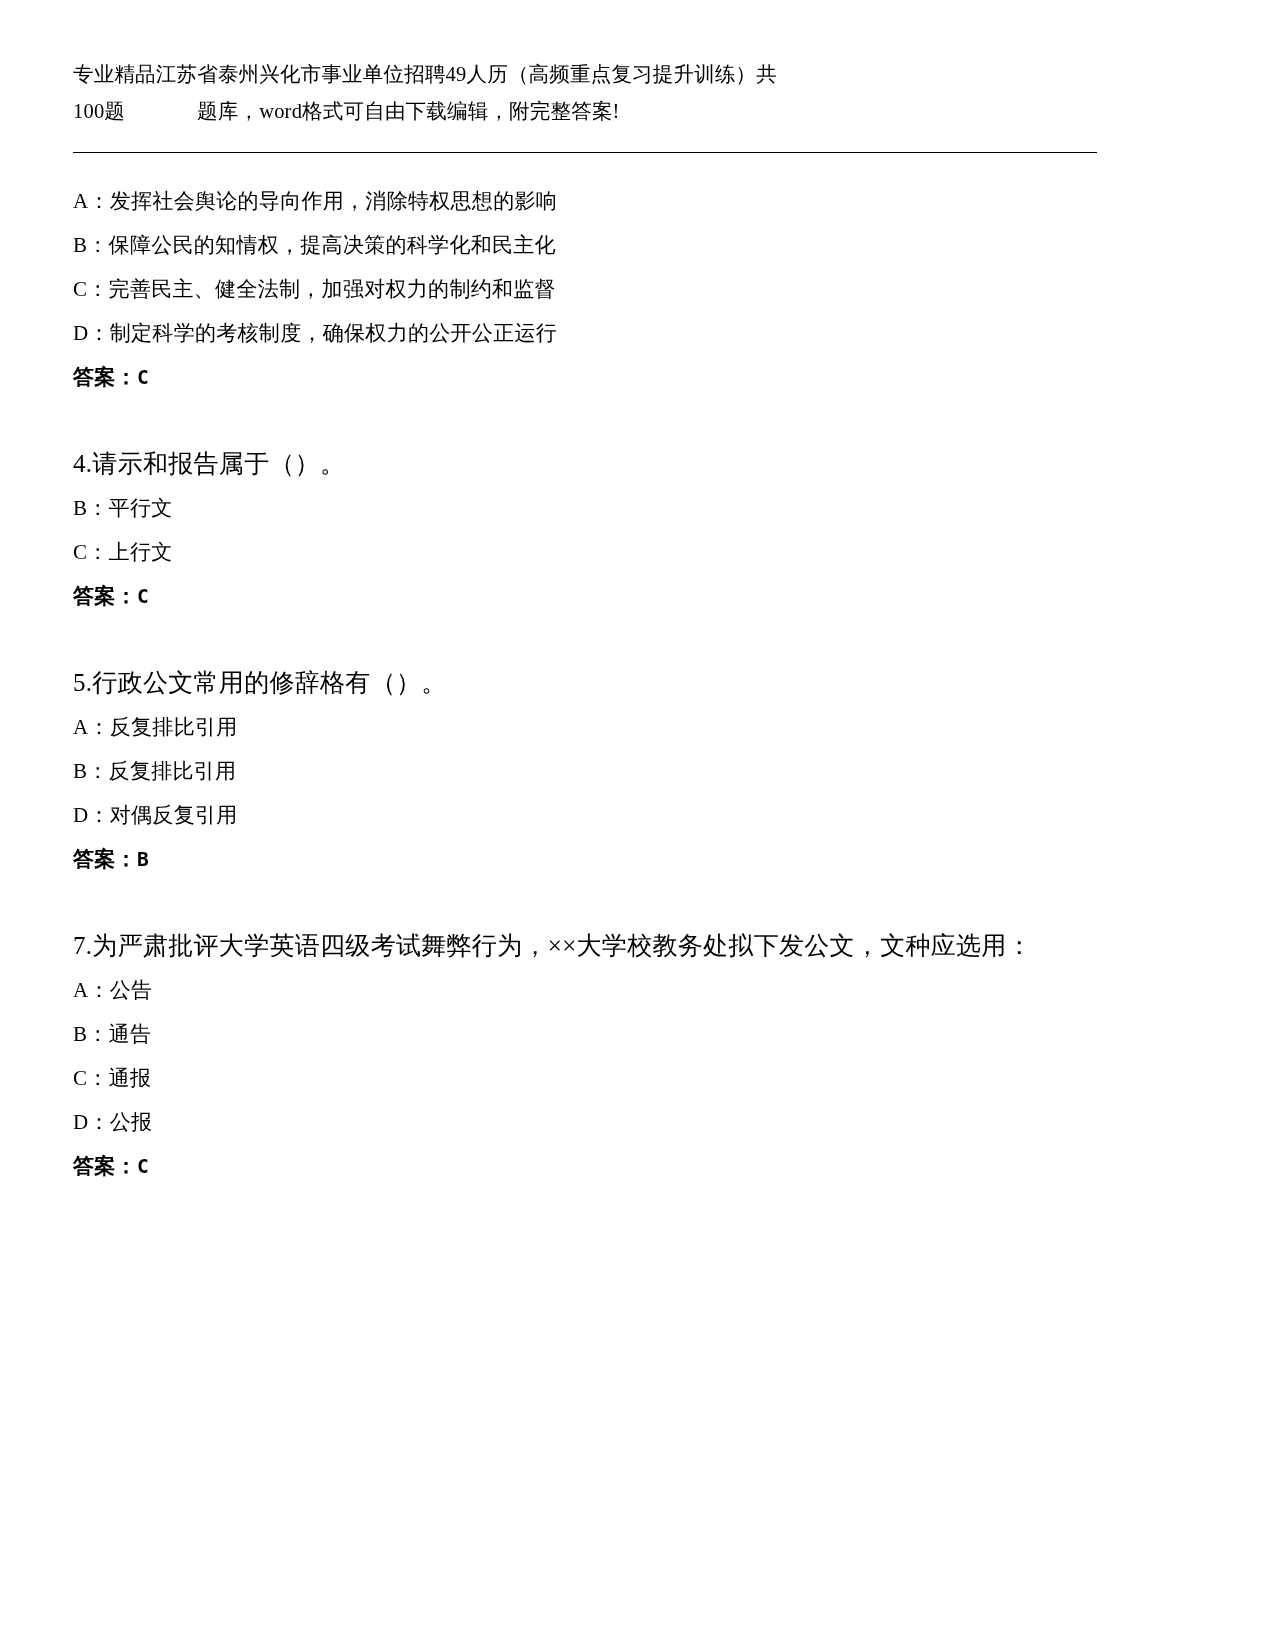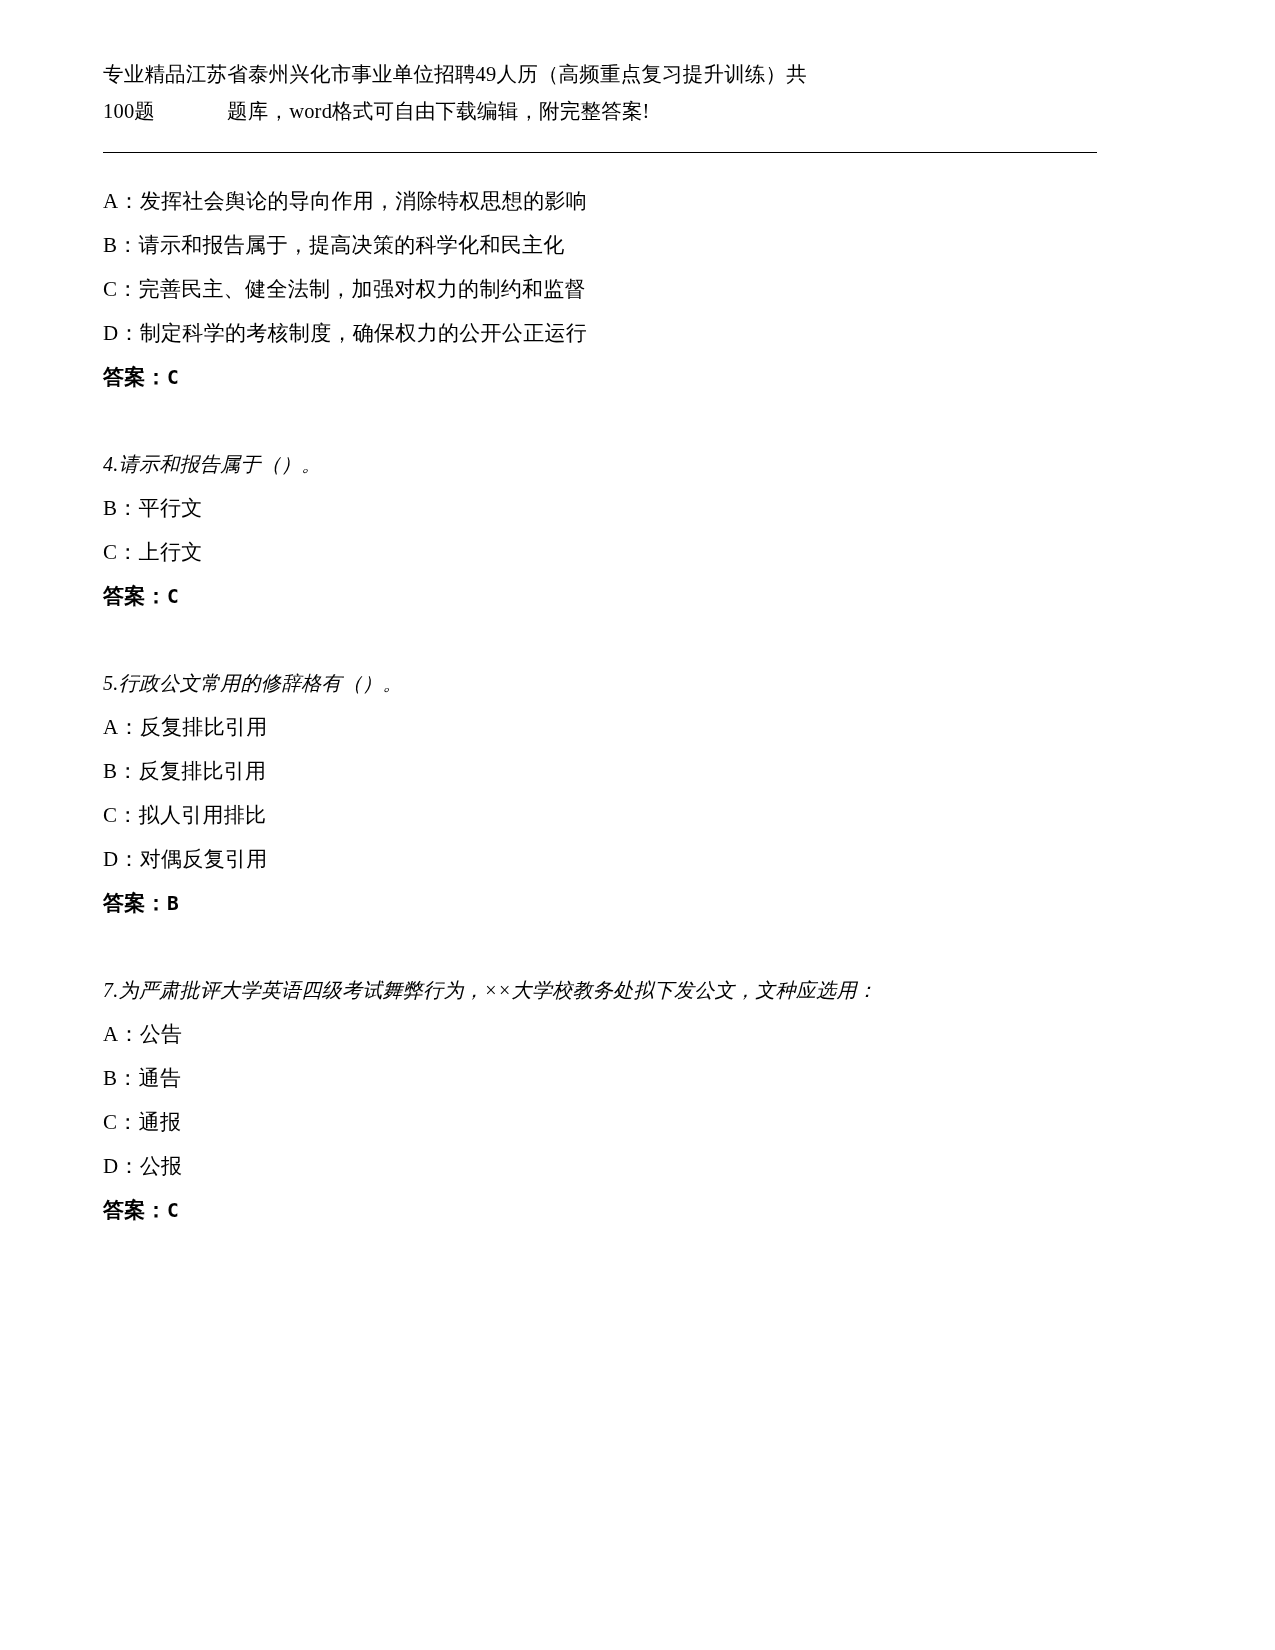--- a/index.html
+++ b/index.html
@@ -12,21 +12,21 @@
     height: 1650px;
     font-family: "Liberation Serif", serif;
     color: #000000;
     -webkit-font-smoothing: antialiased;
   }
   .page {
     position: relative;
     width: 1275px;
     height: 1650px;
     box-sizing: border-box;
-    padding: 56px 178px 0 103px;
+    padding: 56px 178px 0 73px;
   }
   .header {
     font-family: "Liberation Serif", serif;
     font-size: 20.5px;
     line-height: 37px;
     color: #000;
     letter-spacing: 0.2px;
   }
   .header .gap {
     display: inline-block;
@@ -38,24 +38,23 @@
     border-top: 1.6px solid #000;
     height: 0;
   }
   .body-area {
     margin-top: 26px;
   }
   .qblock {
     margin-bottom: 0;
   }
   .qstem {
-    font-size: 20px;
+    font-size: 25px;
     line-height: 44px;
     letter-spacing: 0.3px;
-    font-style: italic;
   }
   .opt {
     font-size: 21px;
     line-height: 44px;
     letter-spacing: 0.3px;
   }
   .opt .lbl {
     display: inline-block;
     min-width: 34px;
   }
@@ -83,42 +82,41 @@
     <div><span>专业精品江苏省泰州兴化市事业单位招聘49人历（高频重点复习提升训练）共</span></div>
     <div><span>100题</span><span class="gap"></span><span>题库，word格式可自由下载编辑，附完整答案!</span></div>
   </div>
 
   <hr class="hrule">
 
   <div class="body-area">
 
     <div class="qblock">
       <div class="opt"><span class="lbl">A：</span><span>发挥社会舆论的导向作用，消除特权思想的影响</span></div>
-      <div class="opt"><span class="lbl">B：</span><span>请示和报告属于，提高决策的科学化和民主化</span></div>
+      <div class="opt"><span class="lbl">B：</span><span>保障公民的知情权，提高决策的科学化和民主化</span></div>
       <div class="opt"><span class="lbl">C：</span><span>完善民主、健全法制，加强对权力的制约和监督</span></div>
       <div class="opt"><span class="lbl">D：</span><span>制定科学的考核制度，确保权力的公开公正运行</span></div>
       <div class="ans"><span>答案：</span><span class="val">C</span></div>
     </div>
 
     <div class="spacer"></div>
 
     <div class="qblock">
       <div class="qstem">4.请示和报告属于（）。</div>
       <div class="opt"><span class="lbl">B：</span><span>平行文</span></div>
       <div class="opt"><span class="lbl">C：</span><span>上行文</span></div>
       <div class="ans"><span>答案：</span><span class="val">C</span></div>
     </div>
 
     <div class="spacer"></div>
 
     <div class="qblock">
       <div class="qstem">5.行政公文常用的修辞格有（）。</div>
       <div class="opt"><span class="lbl">A：</span><span>反复排比引用</span></div>
       <div class="opt"><span class="lbl">B：</span><span>反复排比引用</span></div>
-      <div class="opt"><span class="lbl">C：</span><span>拟人引用排比</span></div>
       <div class="opt"><span class="lbl">D：</span><span>对偶反复引用</span></div>
       <div class="ans"><span>答案：</span><span class="val">B</span></div>
     </div>
 
     <div class="spacer"></div>
 
     <div class="qblock">
       <div class="qstem">7.为严肃批评大学英语四级考试舞弊行为，××大学校教务处拟下发公文，文种应选用：</div>
       <div class="opt"><span class="lbl">A：</span><span>公告</span></div>
       <div class="opt"><span class="lbl">B：</span><span>通告</span></div>

